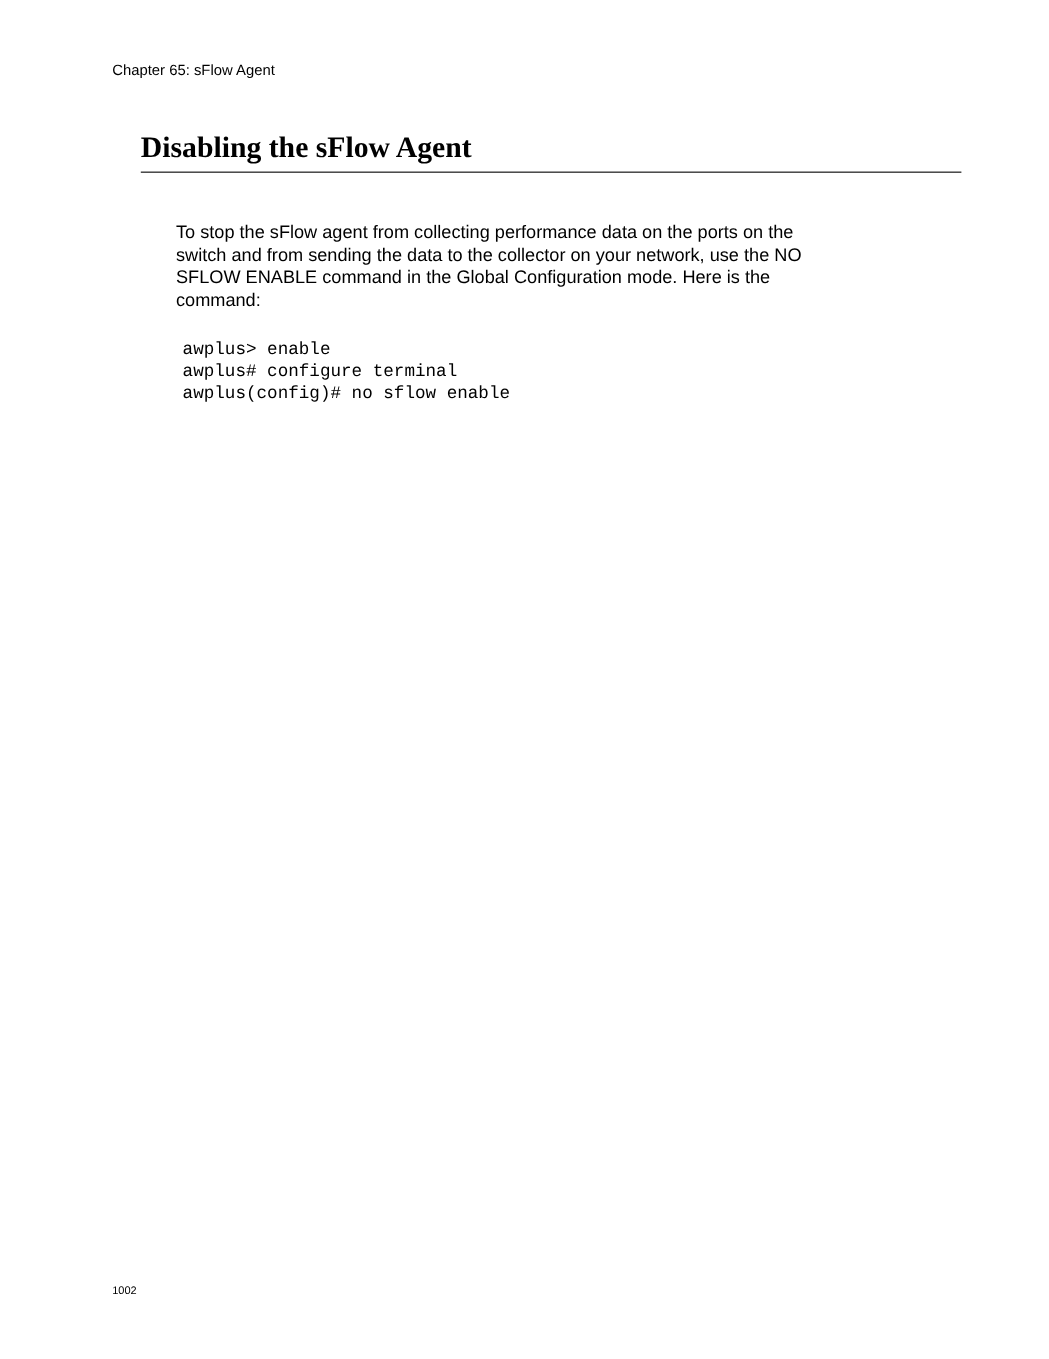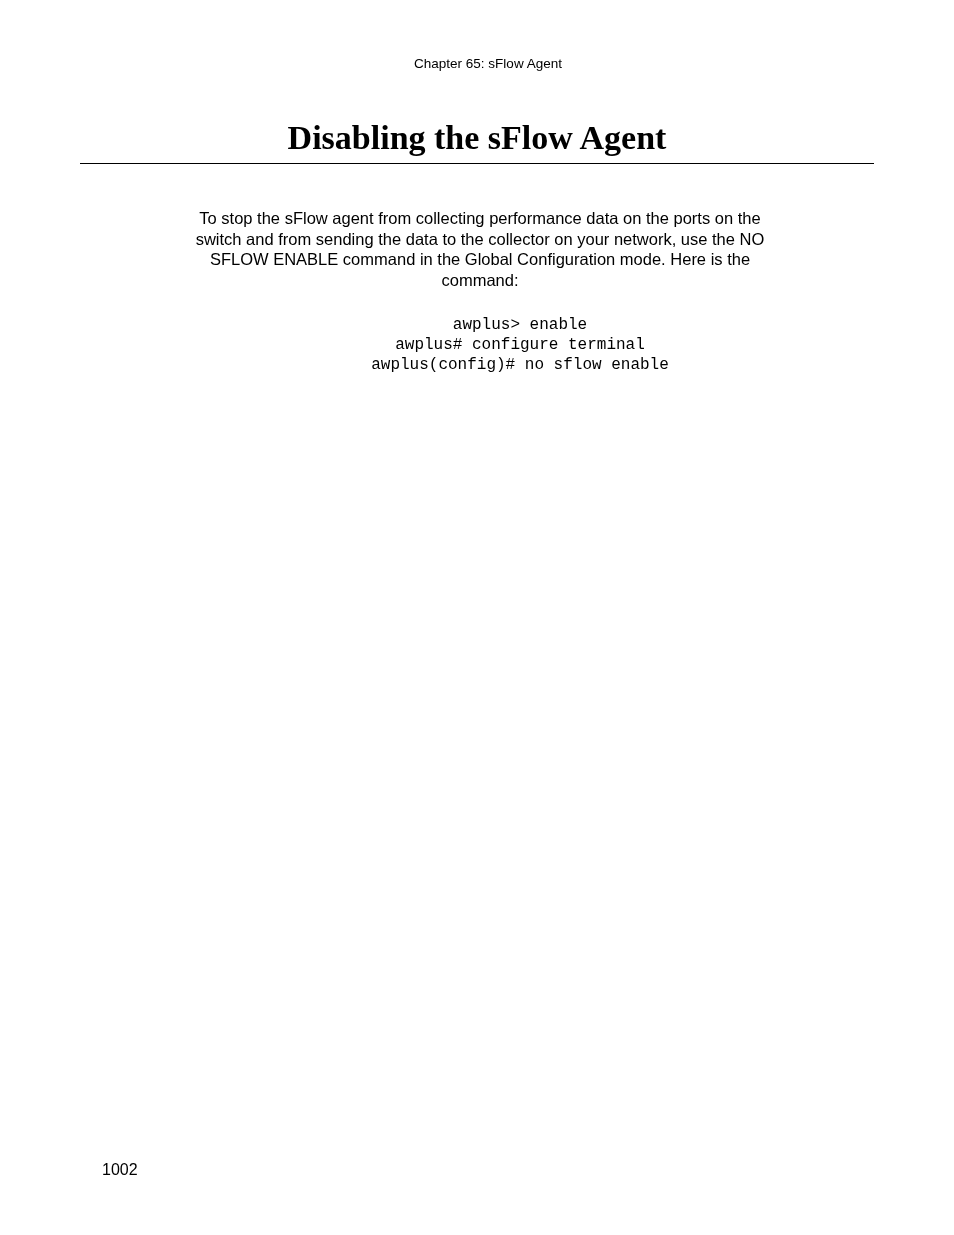--- a/index.html
+++ b/index.html
@@ -1,60 +1,61 @@
 <!DOCTYPE html>
 <html><head>
   <meta charset="utf-8">
   <style>
-    * { margin: 0; padding: 0; box-sizing: border-box; text-align: center; }
+    * { margin: 0; padding: 0; box-sizing: border-box; }
     body {
       width: 954px;
       height: 1235px;
       background: #ffffff;
       font-family: Arial, Helvetica, sans-serif;
       color: #000000;
       position: relative;
     }
     .page {
       padding: 56px 80px 40px 80px;
       height: 100%;
       position: relative;
     }
     .header {
       font-size: 13.5px;
       margin-bottom: 48px;
       margin-left: 22px;
     }
     .section-title {
       font-family: "Times New Roman", Times, serif;
-      font-size: 34px;
+      font-size: 27px;
       font-weight: bold;
       padding-bottom: 6px;
       border-bottom: 1.5px solid #000;
       margin-bottom: 44px;
+      margin-left: 48px;
     }
     .body-text {
       font-size: 16.5px;
       line-height: 1.25;
-      margin-left: 100px;
+      margin-left: 80px;
       margin-bottom: 24px;
       max-width: 600px;
     }
     .code-block {
       font-family: "Courier New", Courier, monospace;
       font-size: 16px;
       line-height: 1.25;
       margin-left: 86px;
       white-space: pre;
     }
     .page-number {
       position: absolute;
       bottom: 56px;
       left: 102px;
-      font-size: 16px;
+      font-size: 10px;
     }
   </style>
 </head>
 <body>
 
 <div class="page">
   <div class="header">Chapter 65: sFlow Agent</div>
   <h1 class="section-title">Disabling the sFlow Agent</h1>
   <p class="body-text">To stop the sFlow agent from collecting performance data on the ports on the switch and from sending the data to the collector on your network, use the NO SFLOW ENABLE command in the Global Configuration mode. Here is the command:</p>
   <div class="code-block">awplus&gt; enable

